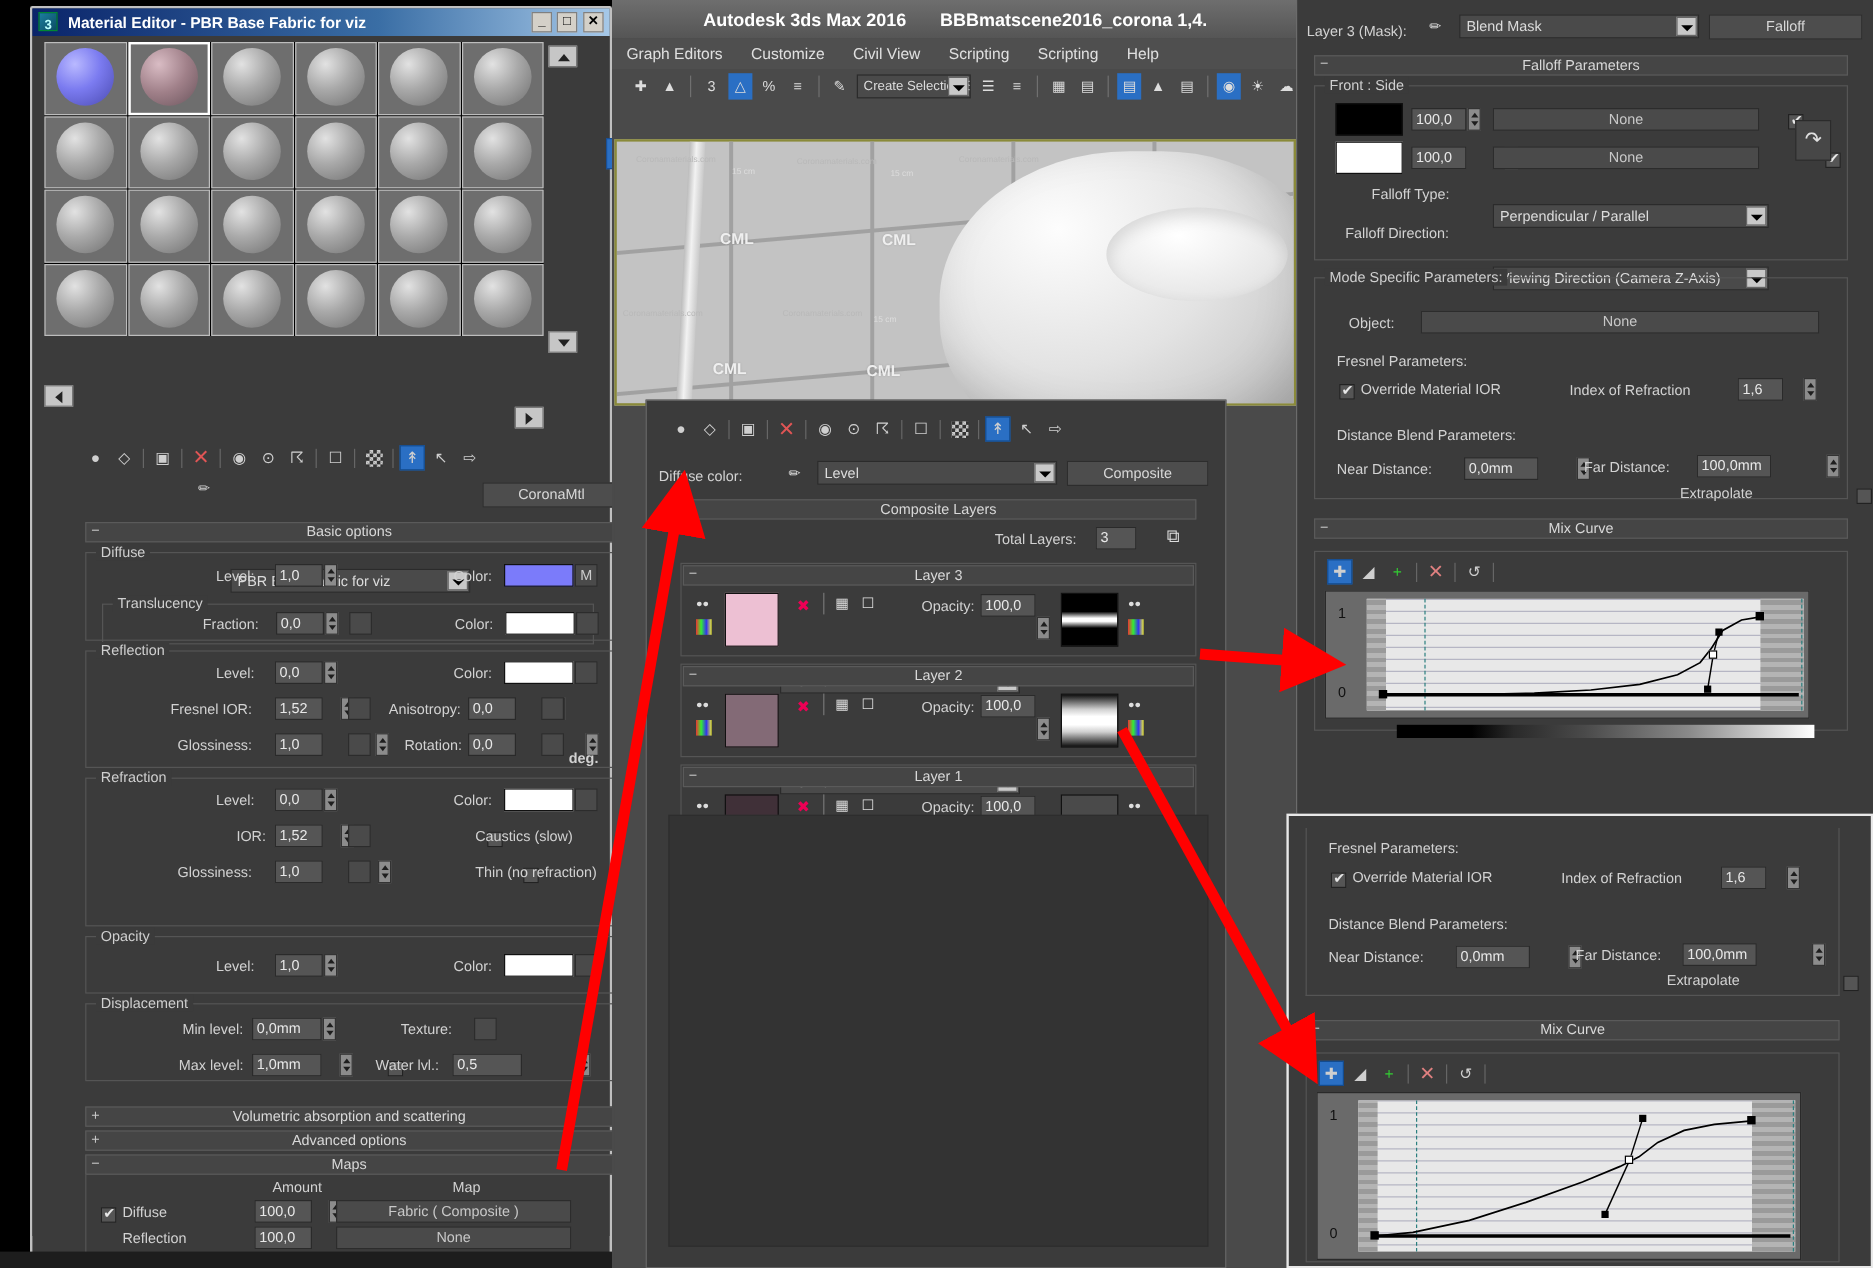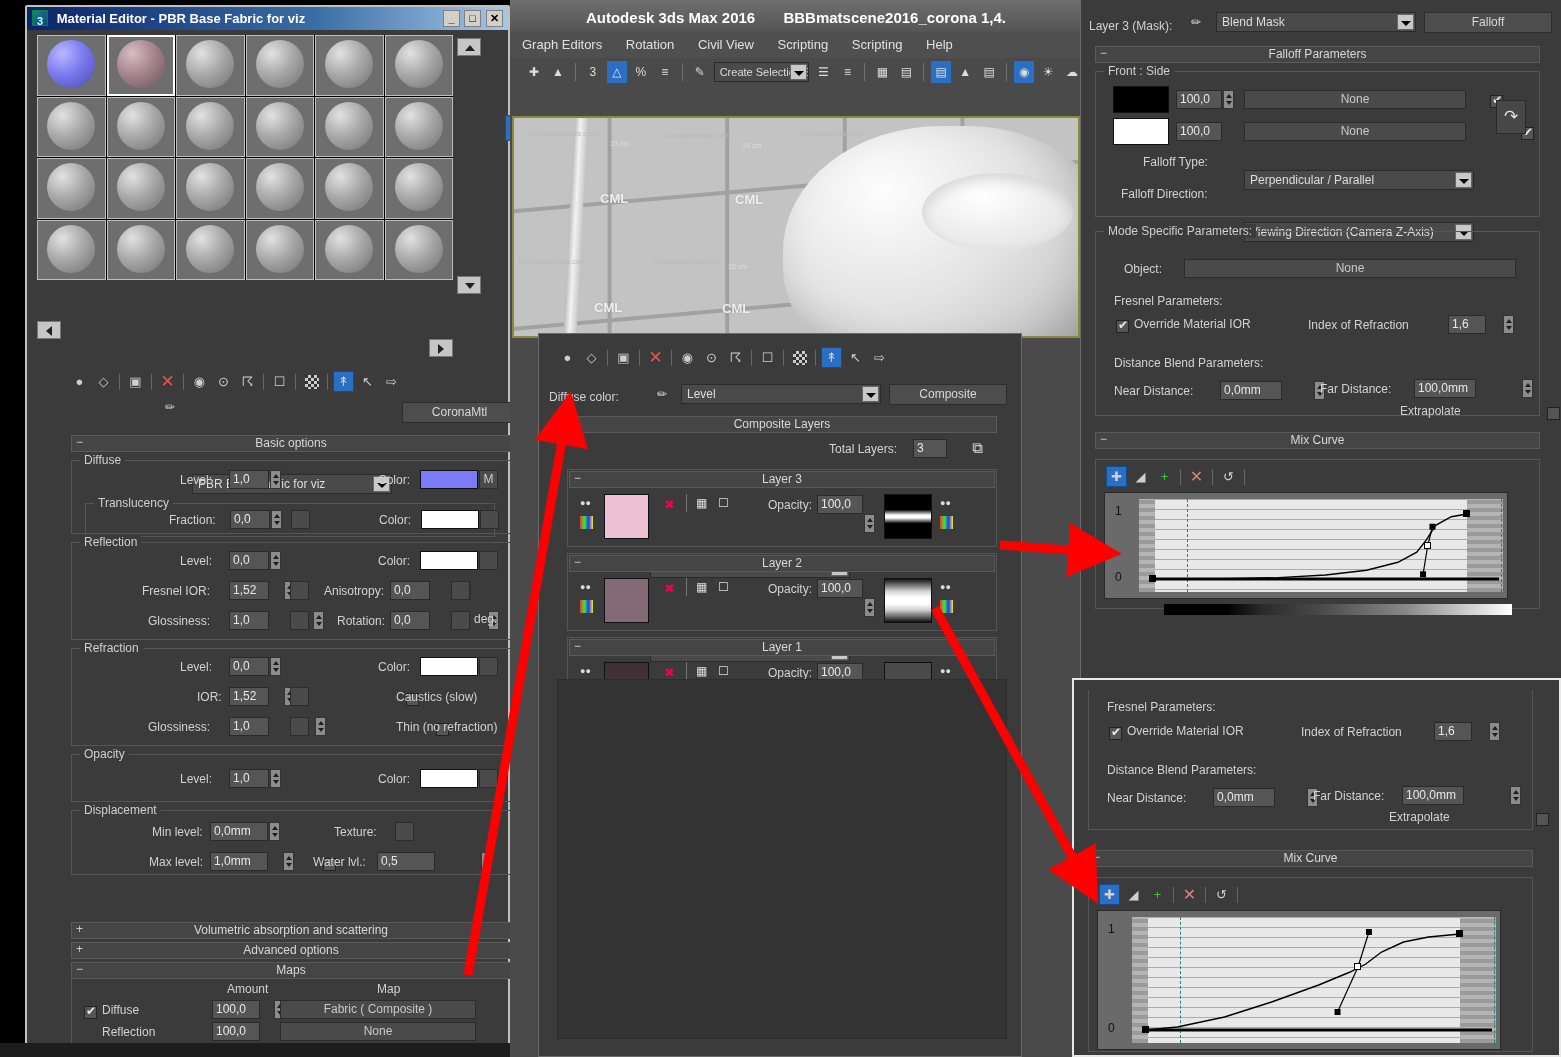--- a/index.html
+++ b/index.html
@@ -401,24 +401,24 @@
         <span class="smallbox abs" style="left:379px;top:38px;"></span>
 
         <span class="lbl abs" style="left:76px;top:71px;">Glossiness:</span>
         <span class="spin abs" style="left:157px;top:68px;width:40px;">1,0</span>
         <span class="arrows abs" style="left:198px;top:68px;"></span>
         <span class="smallbox abs" style="left:218px;top:68px;"></span>
         <span class="lbl abs" style="left:265px;top:71px;">Rotation:</span>
         <span class="spin abs" style="left:318px;top:68px;width:40px;">0,0</span>
         <span class="arrows abs" style="left:359px;top:68px;"></span>
         <span class="smallbox abs" style="left:379px;top:68px;"></span>
-        <span class="lbl abs" style="left:402px;top:69px;">deg.</span>
-      </div>
-
-      <div class="group" style="height:98px;">
+        <span class="lbl abs" style="left:402px;top:82px;font-weight:bold;">deg.</span>
+      </div>
+
+      <div class="group" style="height:124px;">
         <span class="gtitle">Refraction</span>
         <span class="lbl abs" style="left:108px;top:11px;">Level:</span>
         <span class="spin abs" style="left:157px;top:8px;width:40px;">0,0</span>
         <span class="arrows abs" style="left:198px;top:8px;"></span>
         <span class="lbl abs" style="left:306px;top:11px;">Color:</span>
         <span class="swatch abs" id="sw-refr" style="left: 348px; top: 8px; width: 58px; height: 19px; background: rgb(255, 255, 255);"></span>
         <span class="smallbox abs" style="left:407px;top:8px;"></span>
 
         <span class="lbl abs" style="left:125px;top:41px;">IOR:</span>
         <span class="spin abs" style="left:157px;top:38px;width:40px;">1,52</span>
@@ -495,21 +495,21 @@
   </div>
 </div>
 
 <div class="abs" id="maxwin">
   <div id="max-title">
     <span>Autodesk 3ds Max 2016</span>
     <span style="margin-left:24px;">BBBmatscene2016_corona 1,4.</span>
   </div>
   <div id="max-menu">
     <span>Graph Editors</span>
-    <span>Rotation</span>
+    <span>Customize</span>
     <span>Civil View</span>
     <span>Scripting</span>
     <span>Scripting</span>
     <span>Help</span>
   </div>
   <div id="max-tool">
     <div class="ic">✚</div>
     <div class="ic">▲</div>
     <div class="sep"></div>
     <div class="ic">3</div>

